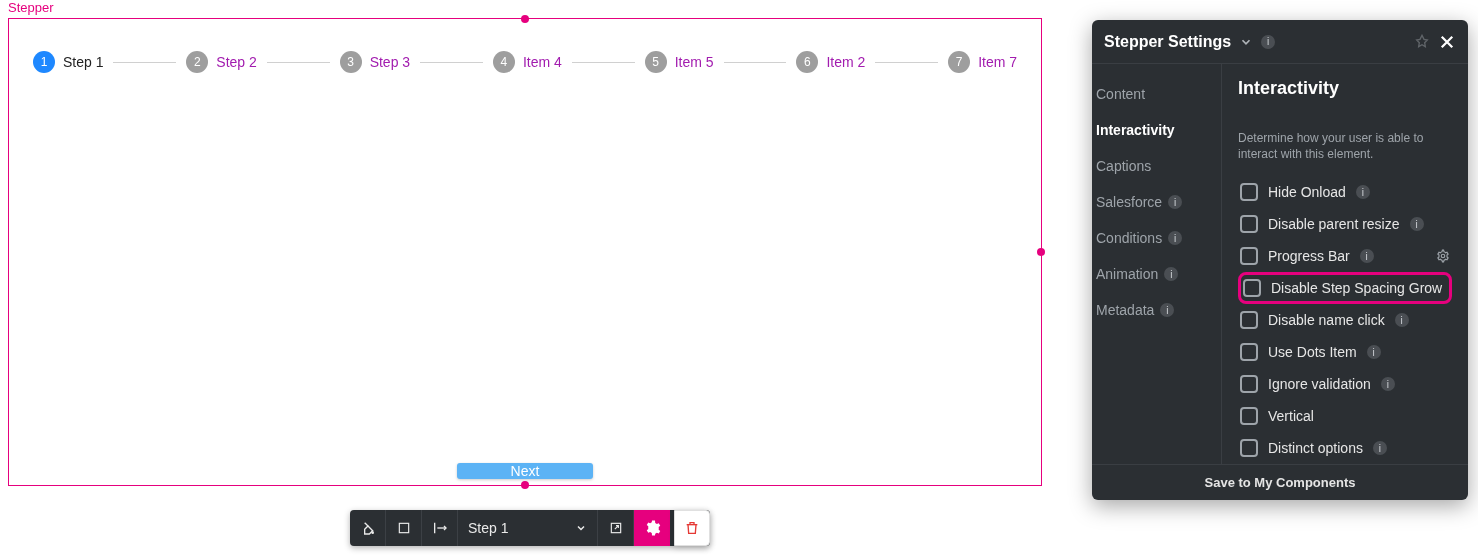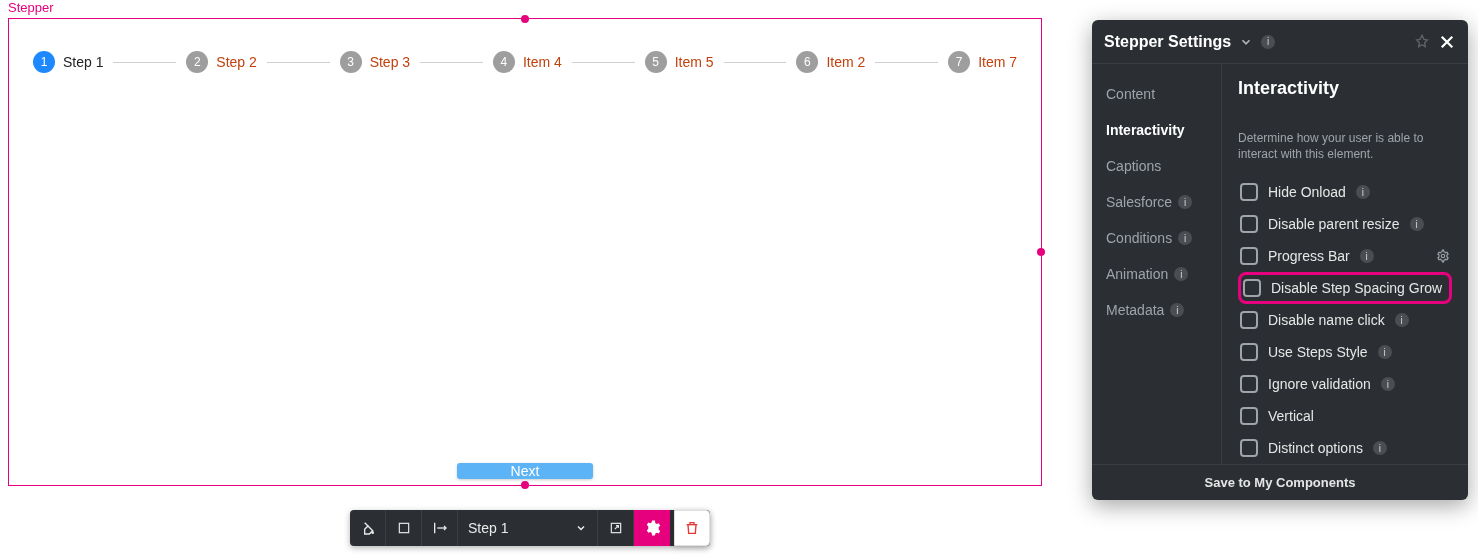--- a/index.html
+++ b/index.html
@@ -57,21 +57,21 @@
     width: 22px; height: 22px;
     border-radius: 50%;
     background: #9e9e9e;
     color: #fff;
     font-size: 12px;
     display: flex;
     align-items: center;
     justify-content: center;
   }
   .step.active .step-circle { background: #1e88ff; }
-  .step-label { font-size: 14px; color: #c2410c; }
+  .step-label { font-size: 14px; color: #a21caf; }
   .step.active .step-label { color: #222; }
   .step-connector {
     flex: 1 1 auto;
     height: 1px;
     background: #d0d0d0;
     margin: 0 10px;
   }
 
   .next-btn {
     position: absolute;
@@ -164,21 +164,21 @@
 
   .panel-body {
     flex:1; display:flex; overflow:hidden;
   }
   .side-tabs {
     width: 130px;
     border-right: 1px solid #3a3e43;
     padding: 12px 0;
   }
   .side-tab {
-    padding: 10px 14px;
+    padding: 10px 4px;
     color: #9ea4aa;
     font-size: 14px;
     cursor:pointer;
     display:flex; align-items:center; gap:6px;
   }
   .side-tab.active {
     color: #fff;
     font-weight: 700;
   }
   .info-dot {
@@ -435,21 +435,21 @@
             <div class="chk"></div>
             <span>Disable Step Spacing Grow</span>
           </div>
           <div class="opt-row">
             <div class="chk"></div>
             <span>Disable name click</span>
             <span class="info-dot">i</span>
           </div>
           <div class="opt-row">
             <div class="chk"></div>
-            <span>Use Steps Style</span>
+            <span>Use Dots Item</span>
             <span class="info-dot">i</span>
           </div>
           <div class="opt-row">
             <div class="chk"></div>
             <span>Ignore validation</span>
             <span class="info-dot">i</span>
           </div>
           <div class="opt-row">
             <div class="chk"></div>
             <span>Vertical</span>

